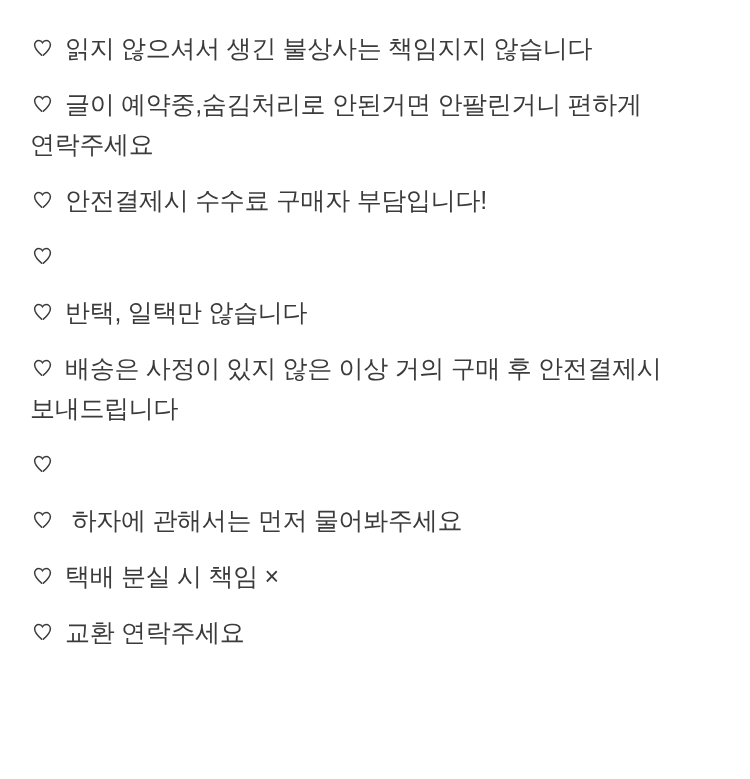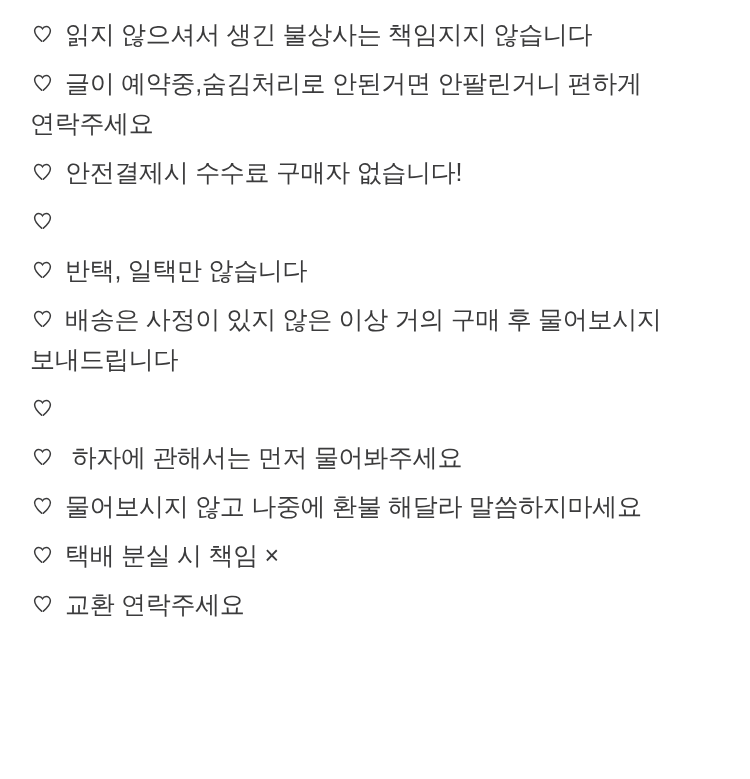--- a/index.html
+++ b/index.html
@@ -13,21 +13,21 @@
     box-sizing: border-box;
     padding: 12px 20px 0 30px;
     font-family: "Liberation Sans", "DejaVu Sans", sans-serif;
     font-size: 25px;
     line-height: 40px;
     color: #3b3b3c;
     letter-spacing: -0.3px;
     overflow: hidden;
   }
   .notice-line {
-    margin: 2px 0 9px 0;
+    margin: 16px 0 9px 0;
   }
   .bullet {
     display: inline-block;
     width: 21px;
     height: 21px;
     margin: 0 12px 0 2px;
     vertical-align: -2px;
   }
   .bullet svg {
     display: block;
@@ -47,47 +47,44 @@
           <path d="M11 19.6 C 5.5 15, 3 11.2, 3 7.8 C 3 4.9, 5.2 2.8, 7.8 2.8 C 9.7 2.8, 11.2 3.9, 12 5.4 C 12.8 3.9, 14.3 2.8, 16.2 2.8 C 18.8 2.8, 21 4.9, 21 7.8 C 21 11.2, 18.5 15, 13 19.6"></path>
         </svg></span><span class="txt">읽지 않으셔서 생긴 불상사는 책임지지 않습니다</span></div>
 
   <div class="notice-line"><span class="bullet"><svg viewBox="0 0 24 24" fill="none" stroke="#3b3b3c" stroke-width="1.7" stroke-linecap="round">
           <path d="M11 19.6 C 5.5 15, 3 11.2, 3 7.8 C 3 4.9, 5.2 2.8, 7.8 2.8 C 9.7 2.8, 11.2 3.9, 12 5.4 C 12.8 3.9, 14.3 2.8, 16.2 2.8 C 18.8 2.8, 21 4.9, 21 7.8 C 21 11.2, 18.5 15, 13 19.6"></path>
         </svg></span><span class="txt">글이 예약중,숨김처리로 안된거면 안팔린거니 편하게
 연락주세요</span></div>
 
   <div class="notice-line"><span class="bullet"><svg viewBox="0 0 24 24" fill="none" stroke="#3b3b3c" stroke-width="1.7" stroke-linecap="round">
           <path d="M11 19.6 C 5.5 15, 3 11.2, 3 7.8 C 3 4.9, 5.2 2.8, 7.8 2.8 C 9.7 2.8, 11.2 3.9, 12 5.4 C 12.8 3.9, 14.3 2.8, 16.2 2.8 C 18.8 2.8, 21 4.9, 21 7.8 C 21 11.2, 18.5 15, 13 19.6"></path>
-        </svg></span><span class="txt">안전결제시 수수료 구매자 없습니다!</span></div>
+        </svg></span><span class="txt">안전결제시 수수료 구매자 부담입니다!</span></div>
 
   <div class="notice-line"><span class="bullet"><svg viewBox="0 0 24 24" fill="none" stroke="#3b3b3c" stroke-width="1.7" stroke-linecap="round">
           <path d="M11 19.6 C 5.5 15, 3 11.2, 3 7.8 C 3 4.9, 5.2 2.8, 7.8 2.8 C 9.7 2.8, 11.2 3.9, 12 5.4 C 12.8 3.9, 14.3 2.8, 16.2 2.8 C 18.8 2.8, 21 4.9, 21 7.8 C 21 11.2, 18.5 15, 13 19.6"></path>
         </svg></span></div>
 
   <div class="notice-line"><span class="bullet"><svg viewBox="0 0 24 24" fill="none" stroke="#3b3b3c" stroke-width="1.7" stroke-linecap="round">
           <path d="M11 19.6 C 5.5 15, 3 11.2, 3 7.8 C 3 4.9, 5.2 2.8, 7.8 2.8 C 9.7 2.8, 11.2 3.9, 12 5.4 C 12.8 3.9, 14.3 2.8, 16.2 2.8 C 18.8 2.8, 21 4.9, 21 7.8 C 21 11.2, 18.5 15, 13 19.6"></path>
         </svg></span><span class="txt">반택, 일택만 않습니다</span></div>
 
   <div class="notice-line"><span class="bullet"><svg viewBox="0 0 24 24" fill="none" stroke="#3b3b3c" stroke-width="1.7" stroke-linecap="round">
           <path d="M11 19.6 C 5.5 15, 3 11.2, 3 7.8 C 3 4.9, 5.2 2.8, 7.8 2.8 C 9.7 2.8, 11.2 3.9, 12 5.4 C 12.8 3.9, 14.3 2.8, 16.2 2.8 C 18.8 2.8, 21 4.9, 21 7.8 C 21 11.2, 18.5 15, 13 19.6"></path>
-        </svg></span><span class="txt">배송은 사정이 있지 않은 이상 거의 구매 후 물어보시지
+        </svg></span><span class="txt">배송은 사정이 있지 않은 이상 거의 구매 후 안전결제시
 보내드립니다</span></div>
 
   <div class="notice-line"><span class="bullet"><svg viewBox="0 0 24 24" fill="none" stroke="#3b3b3c" stroke-width="1.7" stroke-linecap="round">
           <path d="M11 19.6 C 5.5 15, 3 11.2, 3 7.8 C 3 4.9, 5.2 2.8, 7.8 2.8 C 9.7 2.8, 11.2 3.9, 12 5.4 C 12.8 3.9, 14.3 2.8, 16.2 2.8 C 18.8 2.8, 21 4.9, 21 7.8 C 21 11.2, 18.5 15, 13 19.6"></path>
         </svg></span></div>
 
   <div class="notice-line"><span class="bullet"><svg viewBox="0 0 24 24" fill="none" stroke="#3b3b3c" stroke-width="1.7" stroke-linecap="round">
           <path d="M11 19.6 C 5.5 15, 3 11.2, 3 7.8 C 3 4.9, 5.2 2.8, 7.8 2.8 C 9.7 2.8, 11.2 3.9, 12 5.4 C 12.8 3.9, 14.3 2.8, 16.2 2.8 C 18.8 2.8, 21 4.9, 21 7.8 C 21 11.2, 18.5 15, 13 19.6"></path>
         </svg></span><span class="txt"> 하자에 관해서는 먼저 물어봐주세요</span></div>
 
 
-  <div class="notice-line"><span class="bullet"><svg viewBox="0 0 24 24" fill="none" stroke="#3b3b3c" stroke-width="1.7" stroke-linecap="round">
-          <path d="M11 19.6 C 5.5 15, 3 11.2, 3 7.8 C 3 4.9, 5.2 2.8, 7.8 2.8 C 9.7 2.8, 11.2 3.9, 12 5.4 C 12.8 3.9, 14.3 2.8, 16.2 2.8 C 18.8 2.8, 21 4.9, 21 7.8 C 21 11.2, 18.5 15, 13 19.6"></path>
-        </svg></span><span class="txt">물어보시지 않고 나중에 환불 해달라 말씀하지마세요</span></div>
 
 
   <div class="notice-line"><span class="bullet"><svg viewBox="0 0 24 24" fill="none" stroke="#3b3b3c" stroke-width="1.7" stroke-linecap="round">
           <path d="M11 19.6 C 5.5 15, 3 11.2, 3 7.8 C 3 4.9, 5.2 2.8, 7.8 2.8 C 9.7 2.8, 11.2 3.9, 12 5.4 C 12.8 3.9, 14.3 2.8, 16.2 2.8 C 18.8 2.8, 21 4.9, 21 7.8 C 21 11.2, 18.5 15, 13 19.6"></path>
         </svg></span><span class="txt">택배 분실 시 책임 ×</span></div>
 
   <div class="notice-line"><span class="bullet"><svg viewBox="0 0 24 24" fill="none" stroke="#3b3b3c" stroke-width="1.7" stroke-linecap="round">
           <path d="M11 19.6 C 5.5 15, 3 11.2, 3 7.8 C 3 4.9, 5.2 2.8, 7.8 2.8 C 9.7 2.8, 11.2 3.9, 12 5.4 C 12.8 3.9, 14.3 2.8, 16.2 2.8 C 18.8 2.8, 21 4.9, 21 7.8 C 21 11.2, 18.5 15, 13 19.6"></path>
         </svg></span><span class="txt">교환 연락주세요</span></div>
 

